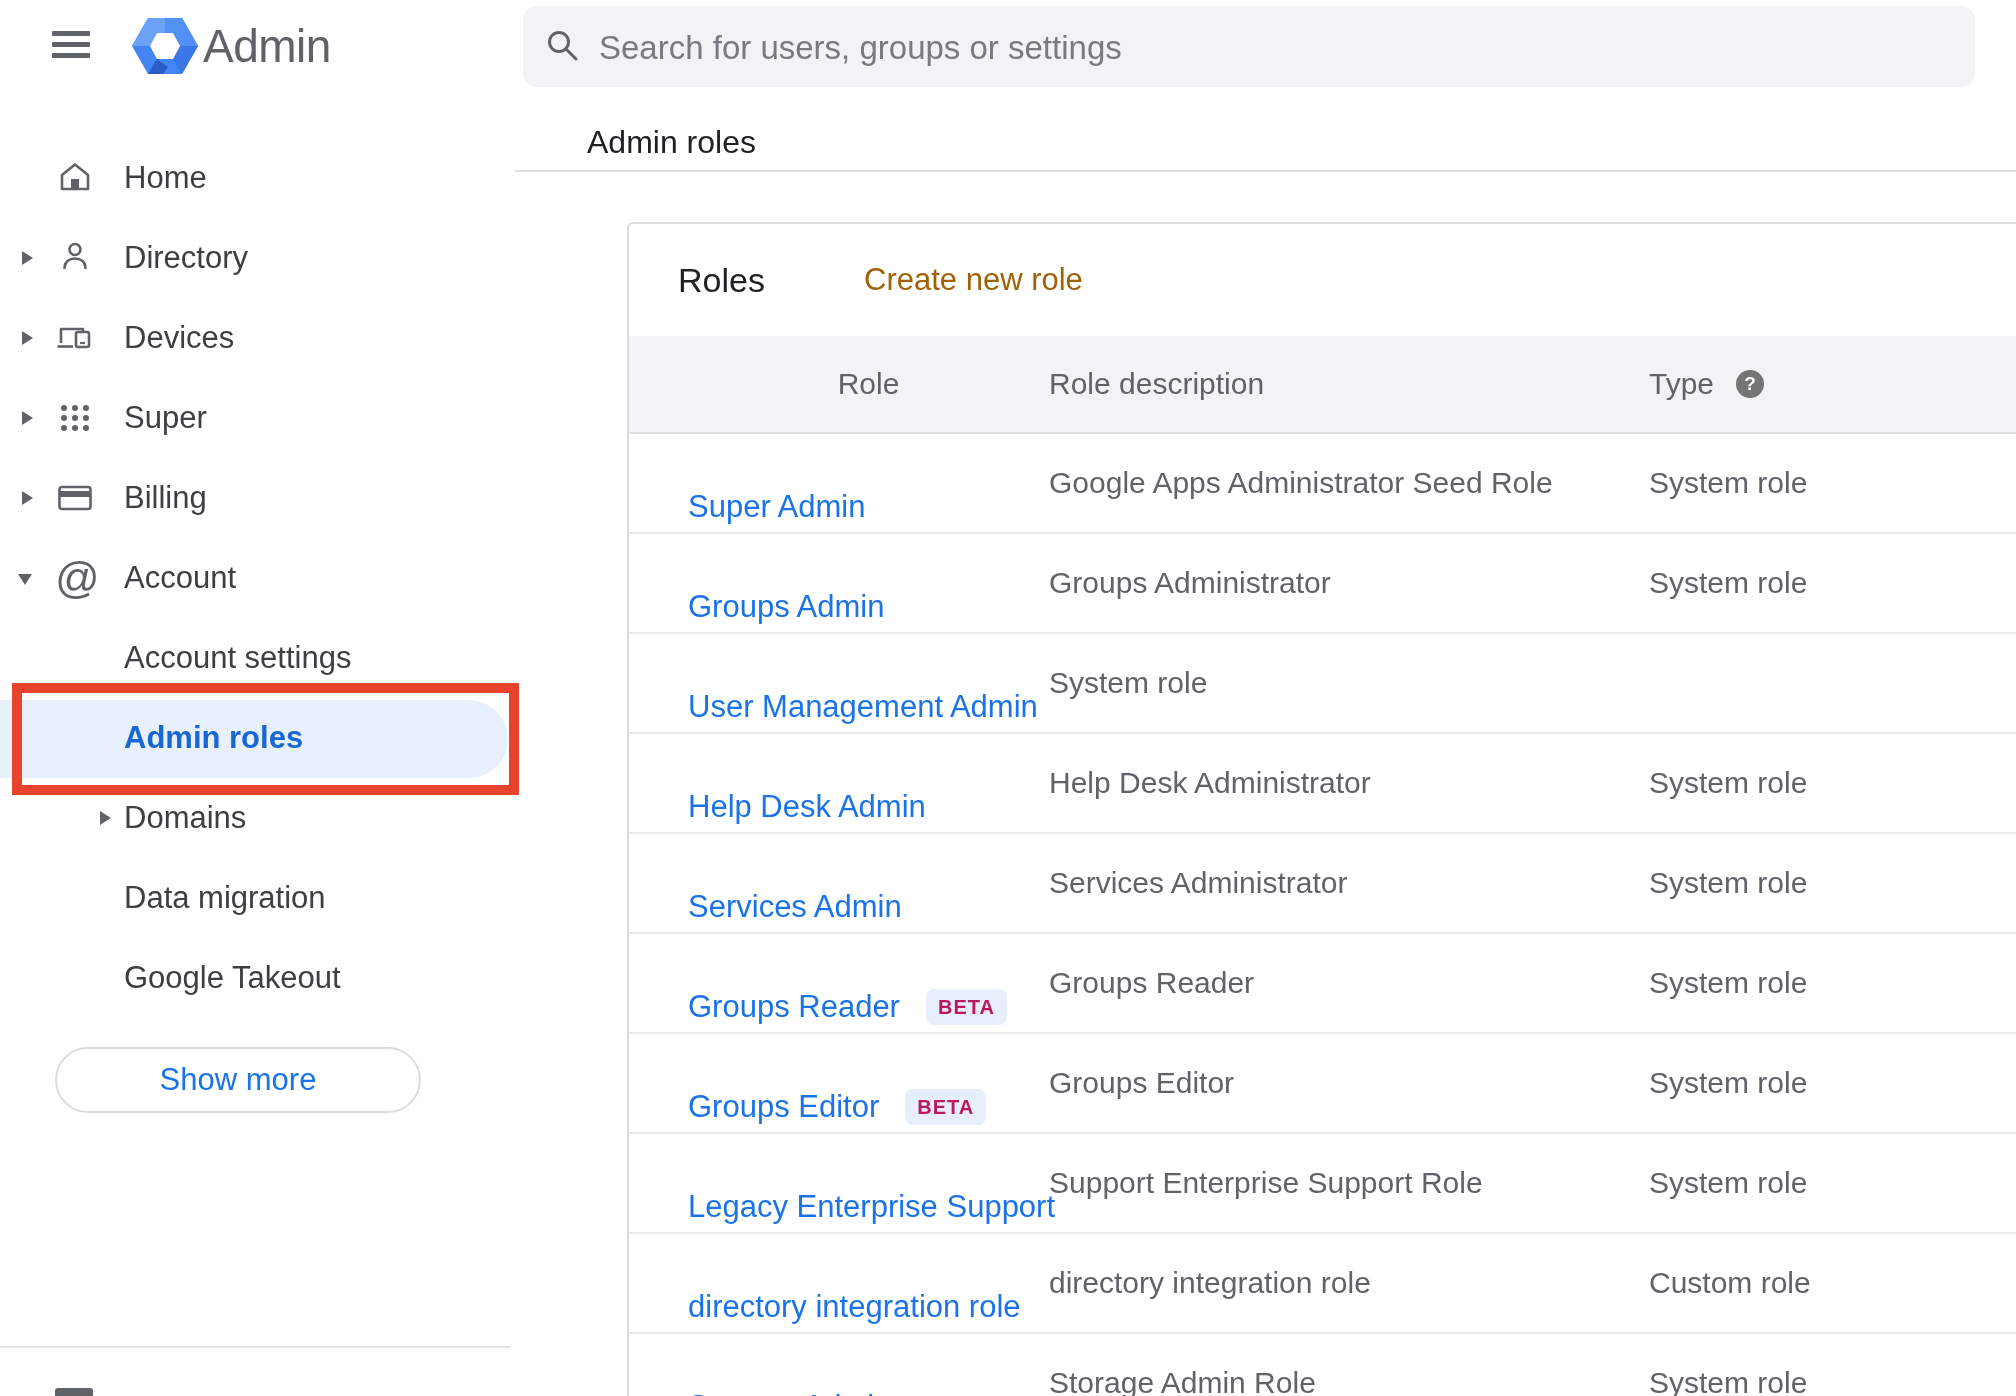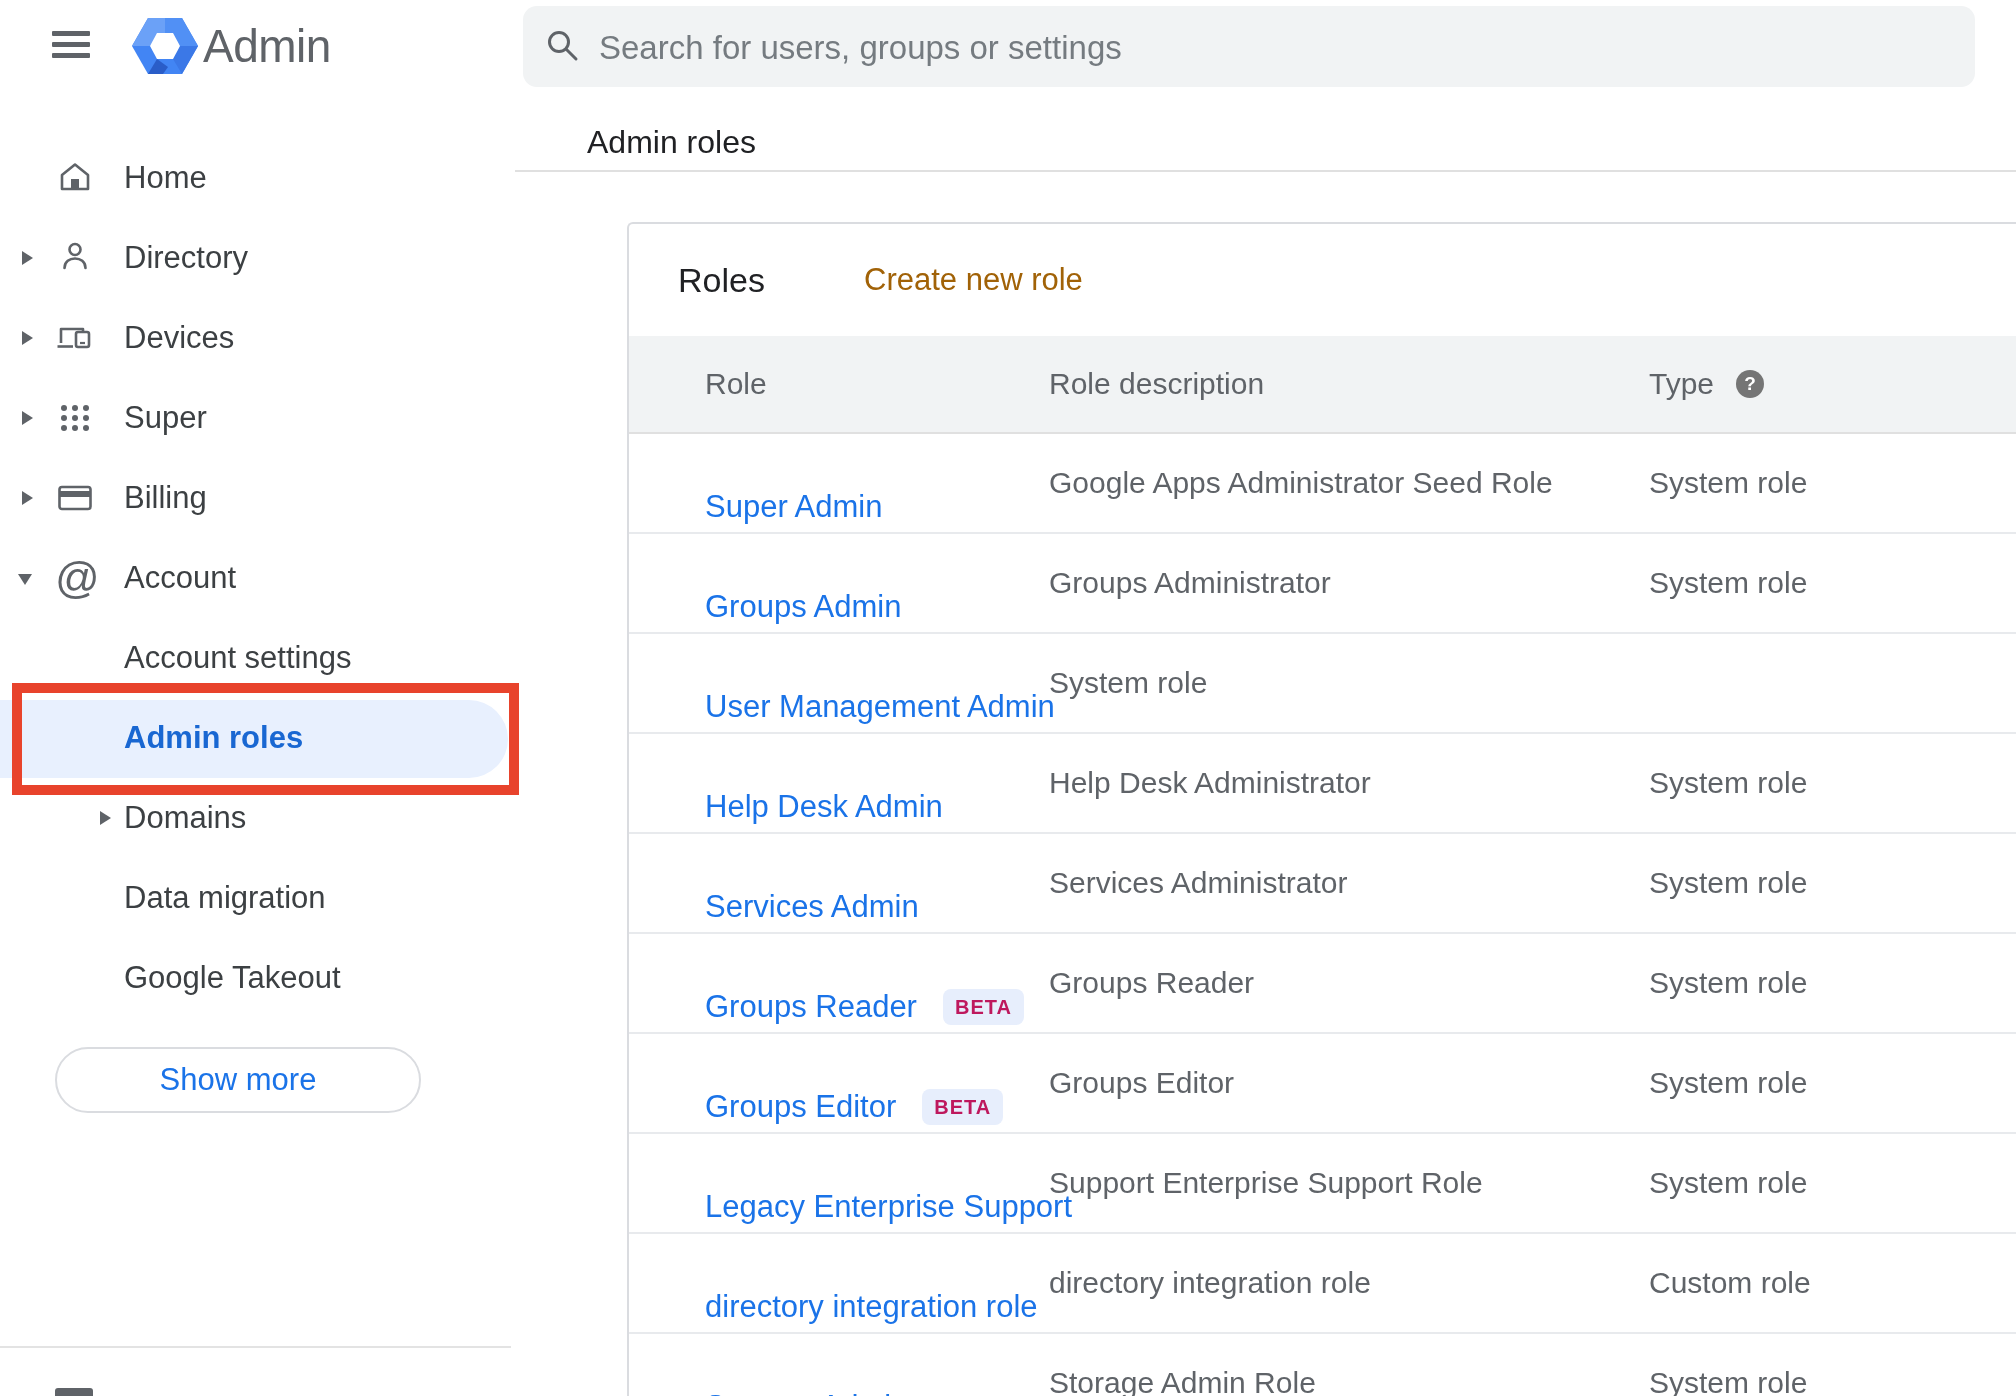--- a/index.html
+++ b/index.html
@@ -58,21 +58,21 @@
     left:627px;top:222px;right:0;bottom:0;background:#fff;
     border-left:2px solid #dadce0;border-top:2px solid #dadce0;
     border-top-left-radius:6px;overflow:hidden;
   }
   .card-header{position:relative;height:112px;}
   .card-title{position:absolute;left:49px;top:0;height:112px;line-height:112px;font-size:34px;font-weight:500;color:#202124;}
   .create-link{position:absolute;left:195px;top:0;height:80px;line-height:112px;font-size:31px;color:#a16207;cursor:pointer;margin-left:40px;}
 
   .grid-row{display:grid;grid-template-columns:420px 600px auto;align-items:center;}
   .thead{height:96px;background:#f1f3f4;border-bottom:2px solid #e0e0e0;font-size:30px;color:#5f6368;}
-  .cell-1{padding-left:76px;}
+  .cell-1{padding-left:59px;text-align:center;}
   .type-head{display:flex;align-items:center;gap:22px;}
   .help-icon{
     width:28px;height:28px;border-radius:50%;background:#757575;color:#fff;
     font-size:19px;font-weight:700;text-align:center;line-height:28px;cursor:pointer;
   }
   .trow{height:98px;border-bottom:2px solid #e8eaed;font-size:30px;color:#5f6368;background:#fff;}
   .role-cell{display:flex;align-items:center;margin-top:48px;}
   .role-link{font-size:31px;color:#1a73e8;cursor:pointer;white-space:nowrap;}
   .beta-badge{
     margin-left:26px;background:#e7eefc;color:#be185d;

